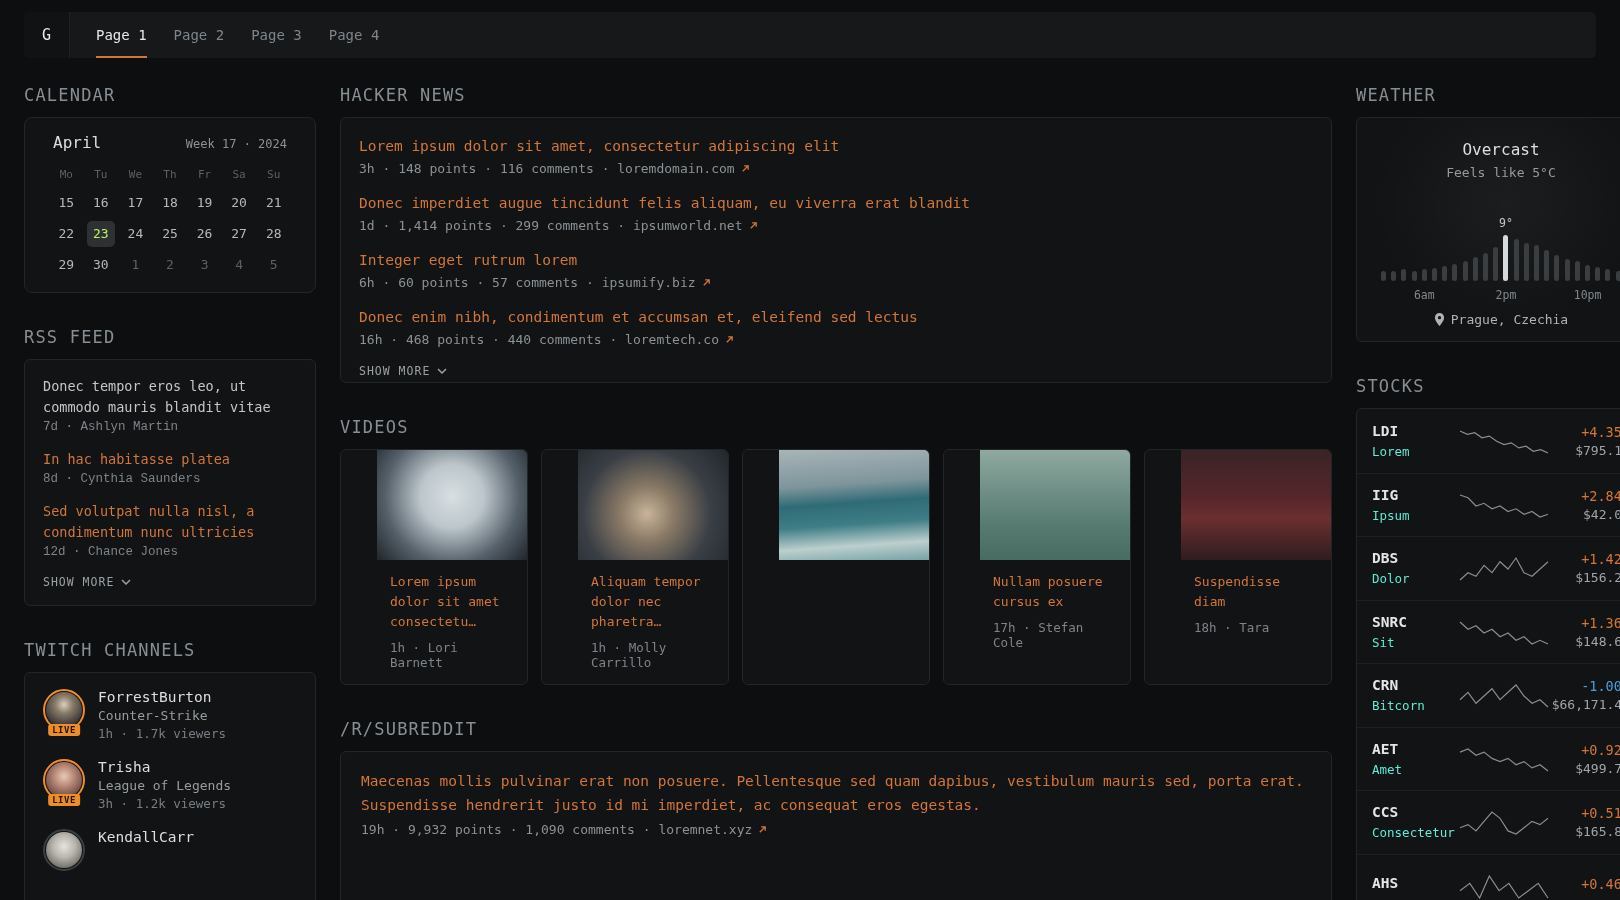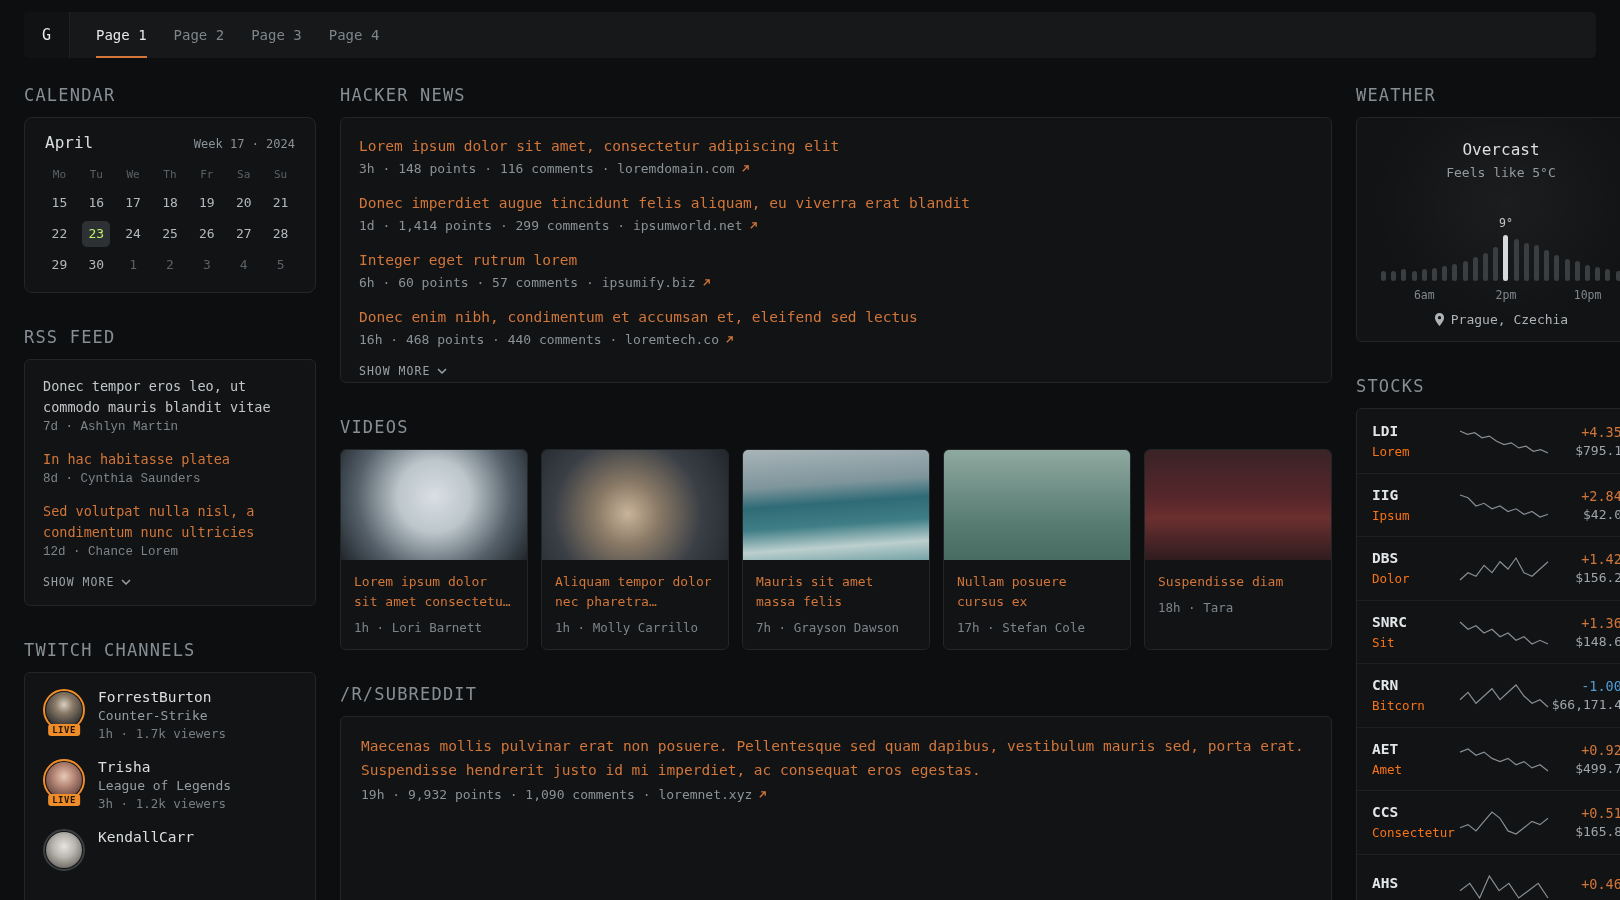--- a/index.html
+++ b/index.html
@@ -22,21 +22,21 @@
   .tab { display:flex; align-items:center; font-size:14px; color:#7d858b; cursor:pointer; border-bottom:2px solid transparent; padding-top:2px; }
   .tab.active { color:#e6e8ea; border-bottom-color:var(--accent); }
 
   
   .columns { display:grid; grid-template-columns:292px 1fr 290px; gap:24px; padding:0 72px 0 24px; margin-top:27px; align-items:start; }
   section { margin-bottom:34px; }
   .section-label { font-size:17px; letter-spacing:1.2px; color:#878f95; margin-bottom:12px; }
   .card { background:var(--card); border:1px solid var(--border); border-radius:6px; }
 
   
-  .cal-card { padding:15px 16px 12px;border-radius:8px; }
+  .cal-card { padding:15px 24px 12px;border-radius:8px; }
   .cal-head { display:flex; justify-content:space-between; align-items:baseline; margin-bottom:8px; padding:0 4px; }
   .cal-month { font-size:16px; color:var(--txt); }
   .cal-weekinfo { font-size:12px; color:#8b9297; }
   .cal-grid { display:grid; grid-template-columns:repeat(7,1fr); row-gap:1px; text-align:center; }
   .cal-dow { font-size:11px; color:var(--dim); padding:8px 0 6px; }
   .cal-day { font-size:13px; color:#b4b9bd; height:30px; line-height:30px; }
   .cal-day span { display:inline-block; min-width:28px; height:26px; line-height:26px; border-radius:5px; }
   .cal-day.dim { color:var(--dim); }
   .cal-day.selected span { background:#2d3133; color:#bef264; }
 
@@ -67,21 +67,21 @@
 
   
   .hn-card { padding:18px 18px 4px; }
   .hn-item { margin-bottom:17px; cursor:pointer; }
   .hn-title { font-size:14.5px; color:var(--accent); line-height:1.45; }
   .hn-meta { font-size:13px; color:#8b9297; margin-top:4px; display:flex; align-items:center; gap:6px; }
   .ext-arrow { stroke:var(--accent); stroke-width:1.4; fill:none; }
 
   
   .videos-row { display:flex; gap:13px; overflow:hidden; }
-  .video-card { width:188px; flex-shrink:0; background:var(--card); border:1px solid var(--border); border-radius:6px; overflow:hidden; cursor:pointer; }
+  .video-card { width:188px; flex-shrink:0; background:var(--card); border:1px solid var(--border); border-radius:6px; overflow:hidden; cursor:pointer;padding-left:36px; }
   .thumb { height:110px; }
   .video-card:nth-child(1) .thumb { background:radial-gradient(circle at 50% 42%, #d9dfe3 0%, #bcc6cb 32%, #55606a 68%, #1f252a 100%); }
   .video-card:nth-child(2) .thumb { background:radial-gradient(circle at 46% 58%, #c9b49a 0%, #8a7a66 26%, #3a3f46 62%, #22262c 100%); }
   .video-card:nth-child(3) .thumb { background:linear-gradient(176deg, #a8b4b8 0%, #7e959c 32%, #2f6b76 48%, #3f7e86 66%, #bccfce 84%, #76a3a6 100%); }
   .video-card:nth-child(4) .thumb { background:linear-gradient(180deg, #8fa99f 0%, #6d8d84 40%, #577b71 68%, #486b62 100%); }
   .video-card:nth-child(5) .thumb { background:linear-gradient(180deg, #3a2326 0%, #55262a 42%, #6b2f2f 62%, #2f1c1f 100%); }
   .video-body { padding:12px 13px 14px; }
   .video-title { font-size:13px; color:var(--accent); line-height:1.55; }
   .video-meta { font-size:12.5px; color:#7d848a; margin-top:8px; }
 
@@ -102,21 +102,21 @@
   .wx-bar.now { background:#d7dadc; }
   .wx-hour { font-size:11.5px; color:#81888e; height:16px; margin-top:7px; white-space:nowrap; }
   .wx-loc { display:flex; align-items:center; justify-content:center; gap:6px; font-size:13px; color:#aeb3b7; margin-top:8px; }
   .pin { fill:#aeb3b7; }
 
   
   .stock-row { display:flex; align-items:center; justify-content:space-between; padding:11px 15px; height:63.5px; cursor:pointer; }
   .stock-row + .stock-row { border-top:1px solid #1d2022; }
   .stock-left { width:92px; }
   .stock-ticker { font-size:14.5px; font-weight:bold; color:#e3e6e8; }
-  .stock-name { font-size:12.5px; color:#f97316; margin-top:5px; }
+  .stock-name { font-size:12.5px; color:#5eead4; margin-top:5px; }
   .stock-spark { width:92px; height:30px; flex-shrink:0; }
   .stock-spark polyline { fill:none; stroke:#878e94; stroke-width:1.2; }
   .stock-right { text-align:right; min-width:80px; }
   .stock-change { font-size:13.5px; color:var(--positive); }
   .stock-row.negative .stock-change { color:var(--negative); }
   .stock-price { font-size:13px; color:#9fa5aa; margin-top:3px; }
 </style>
 </head>
 <body>
 
@@ -225,21 +225,21 @@
             <div class="rss-meta">7d · Ashlyn Martin</div>
           </div>
 
           <div class="rss-item">
             <div class="rss-title">In hac habitasse platea</div>
             <div class="rss-meta">8d · Cynthia Saunders</div>
           </div>
 
           <div class="rss-item">
             <div class="rss-title">Sed volutpat nulla nisl, a condimentum nunc ultricies</div>
-            <div class="rss-meta">12d · Chance Lorem</div>
+            <div class="rss-meta">12d · Chance Jones</div>
           </div>
 
         <div class="show-more">
           <span>SHOW MORE</span>
           <svg class="chev" width="10" height="6" viewBox="0 0 10 6">
               <polyline points="1,1 5,5 9,1"></polyline>
             </svg>
         </div>
       </div>
     </section>
@@ -360,24 +360,20 @@
           <div class="video-card">
             <div class="thumb"></div>
             <div class="video-body">
               <div class="video-title">Aliquam tempor dolor nec pharetra…</div>
               <div class="video-meta">1h · Molly Carrillo</div>
             </div>
           </div>
 
           <div class="video-card">
             <div class="thumb"></div>
-            <div class="video-body">
-              <div class="video-title">Mauris sit amet massa felis</div>
-              <div class="video-meta">7h · Grayson Dawson</div>
-            </div>
           </div>
 
           <div class="video-card">
             <div class="thumb"></div>
             <div class="video-body">
               <div class="video-title">Nullam posuere cursus ex</div>
               <div class="video-meta">17h · Stefan Cole</div>
             </div>
           </div>
 

